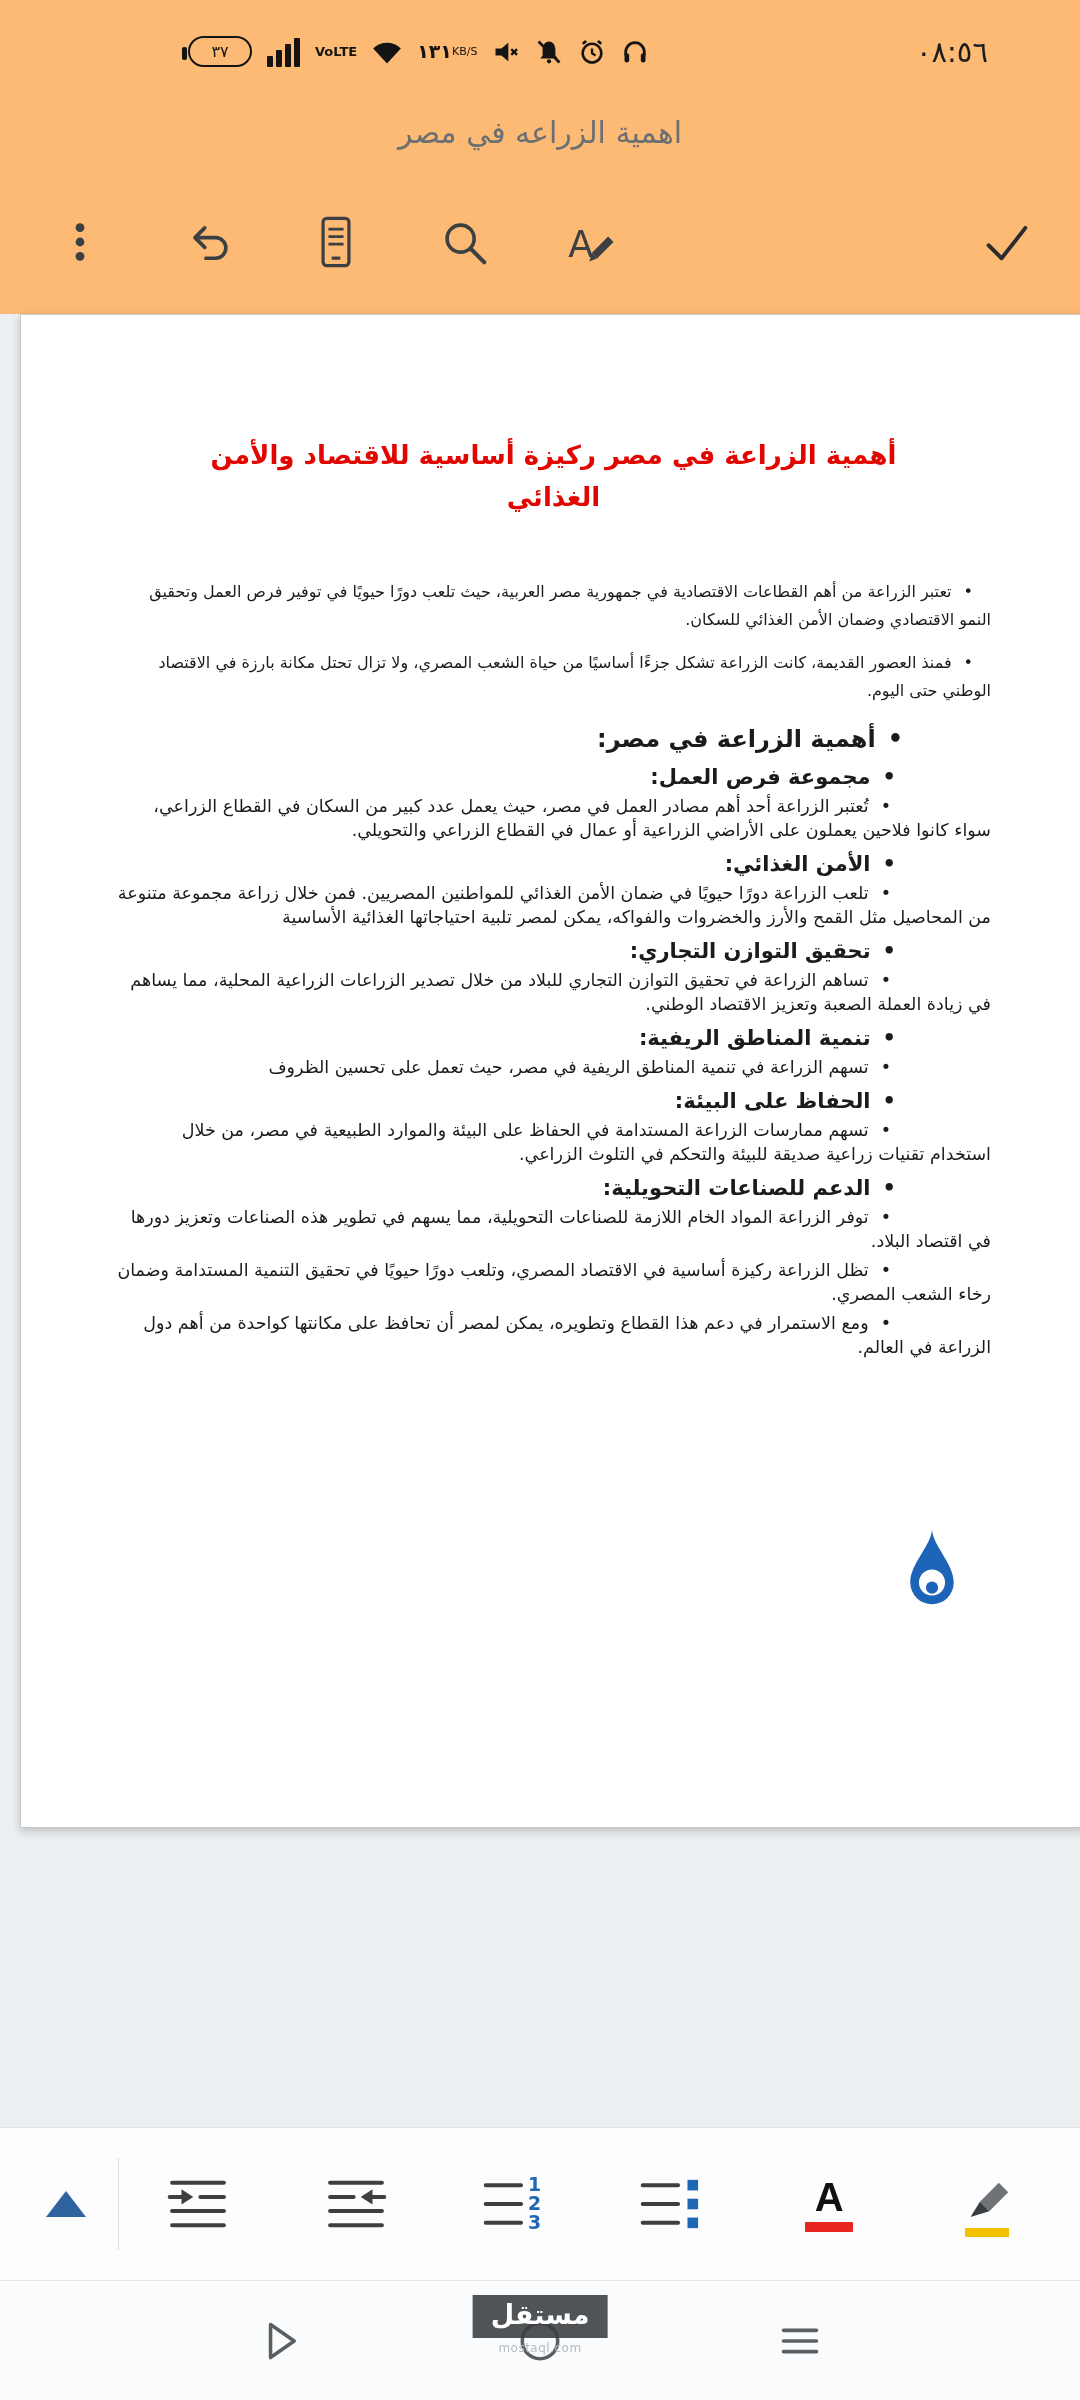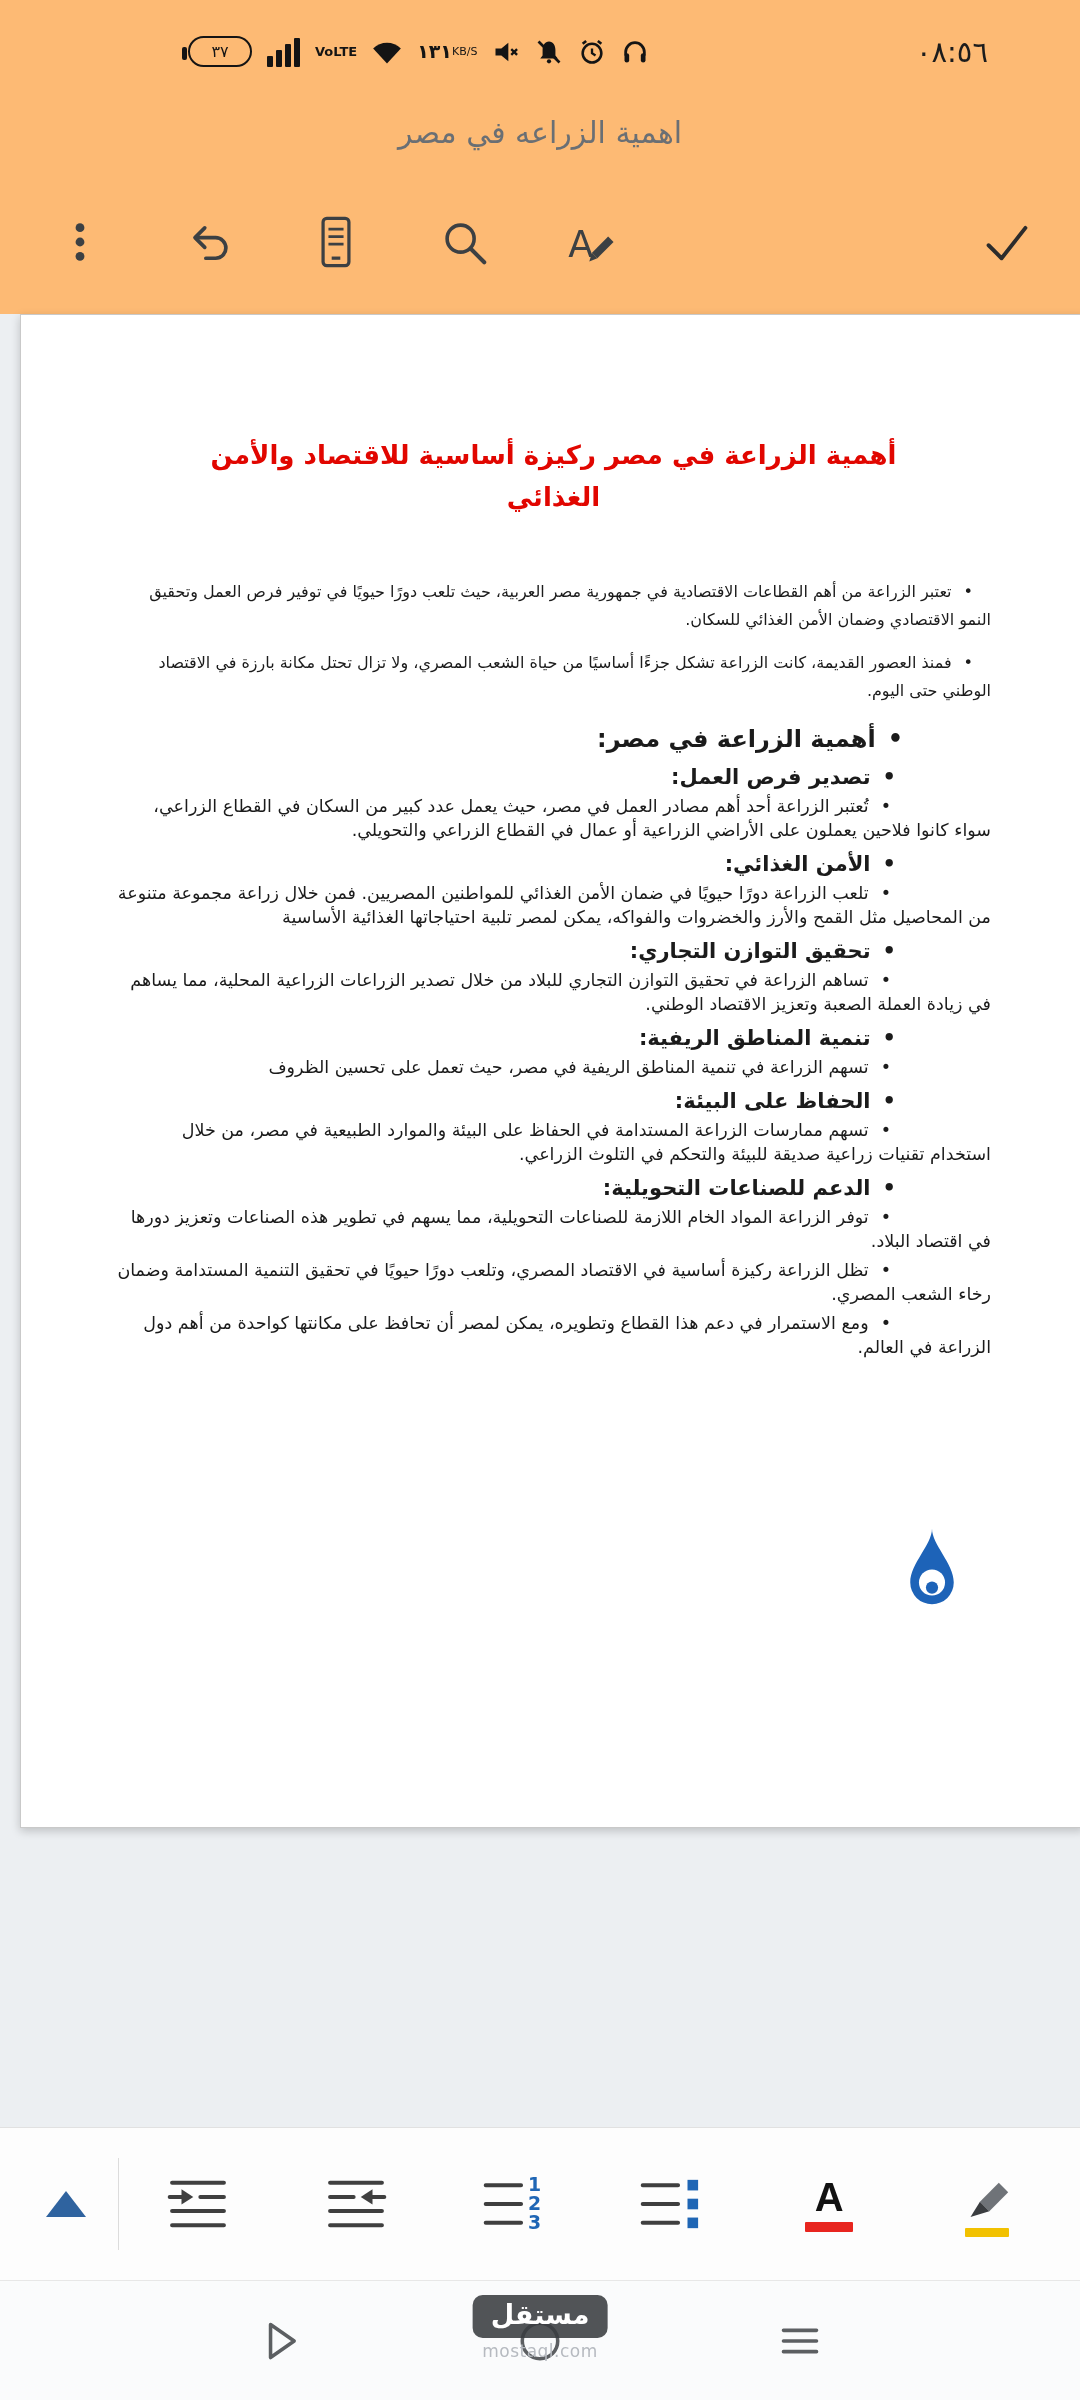--- a/index.html
+++ b/index.html
@@ -71,23 +71,23 @@
   .red-bar { width:48px; height:10px; background:#e8251f; border-radius:1px; }
   .yellow-bar { width:44px; height:9px; background:#f2c100; border-radius:1px; }
 
   
   .nav-bar { position:relative; height:120px; background:#fafbfc; border-top:1px solid #e7e7e7;
              display:flex; align-items:center; justify-content:space-between; padding:0 250px; }
   .nav-btn { width:60px; height:60px; display:flex; align-items:center; justify-content:center;
              background:none; border:none; cursor:pointer; }
   .watermark { position:absolute; left:50%; top:14px; transform:translateX(-50%);
                display:flex; flex-direction:column; align-items:center; pointer-events:none; }
-  .wm-pill { background:rgba(57,60,64,.88); border-radius:10px; padding:4px 18px 8px;
+  .wm-pill { background:rgba(57,60,64,.88); border-radius:0; padding:4px 18px 8px;
              color:#ffffff; font-size:27px; font-weight:bold; direction:rtl; }
-  .wm-site { margin-top:3px; font-size:17px; color:#b6bac0; letter-spacing:.5px; }
+  .wm-site { margin-top:3px; font-size:12px; color:#b6bac0; letter-spacing:.5px; }
 </style>
 </head>
 <body>
 
 <div id="app">
 
   <div class="status-bar">
     <div class="battery">
       <span>٣٧</span>
     </div>
@@ -187,21 +187,21 @@
       </div>
 
       <div>
           <div class="li-intro">تعتبر الزراعة من أهم القطاعات الاقتصادية في جمهورية مصر العربية، حيث تلعب دورًا حيويًا في توفير فرص العمل وتحقيق النمو الاقتصادي وضمان الأمن الغذائي للسكان.</div>
           <div class="li-intro">فمنذ العصور القديمة، كانت الزراعة تشكل جزءًا أساسيًا من حياة الشعب المصري، ولا تزال تحتل مكانة بارزة في الاقتصاد الوطني حتى اليوم.</div>
         </div>
 
       <div class="outline-heading">أهمية الزراعة في مصر:</div>
 
       <div>
-          <div class="sec-heading">تصدير فرص العمل:</div>
+          <div class="sec-heading">مجموعة فرص العمل:</div>
           <div class="li-body">تُعتبر الزراعة أحد أهم مصادر العمل في مصر، حيث يعمل عدد كبير من السكان في القطاع الزراعي، سواء كانوا فلاحين يعملون على الأراضي الزراعية أو عمال في القطاع الزراعي والتحويلي.</div>
           <div class="sec-heading">الأمن الغذائي:</div>
           <div class="li-body">تلعب الزراعة دورًا حيويًا في ضمان الأمن الغذائي للمواطنين المصريين. فمن خلال زراعة مجموعة متنوعة من المحاصيل مثل القمح والأرز والخضروات والفواكه، يمكن لمصر تلبية احتياجاتها الغذائية الأساسية</div>
           <div class="sec-heading">تحقيق التوازن التجاري:</div>
           <div class="li-body">تساهم الزراعة في تحقيق التوازن التجاري للبلاد من خلال تصدير الزراعات الزراعية المحلية، مما يساهم في زيادة العملة الصعبة وتعزيز الاقتصاد الوطني.</div>
           <div class="sec-heading">تنمية المناطق الريفية:</div>
           <div class="li-body">تسهم الزراعة في تنمية المناطق الريفية في مصر، حيث تعمل على تحسين الظروف</div>
           <div class="sec-heading">الحفاظ على البيئة:</div>
           <div class="li-body">تسهم ممارسات الزراعة المستدامة في الحفاظ على البيئة والموارد الطبيعية في مصر، من خلال استخدام تقنيات زراعية صديقة للبيئة والتحكم في التلوث الزراعي.</div>
           <div class="sec-heading">الدعم للصناعات التحويلية:</div>

